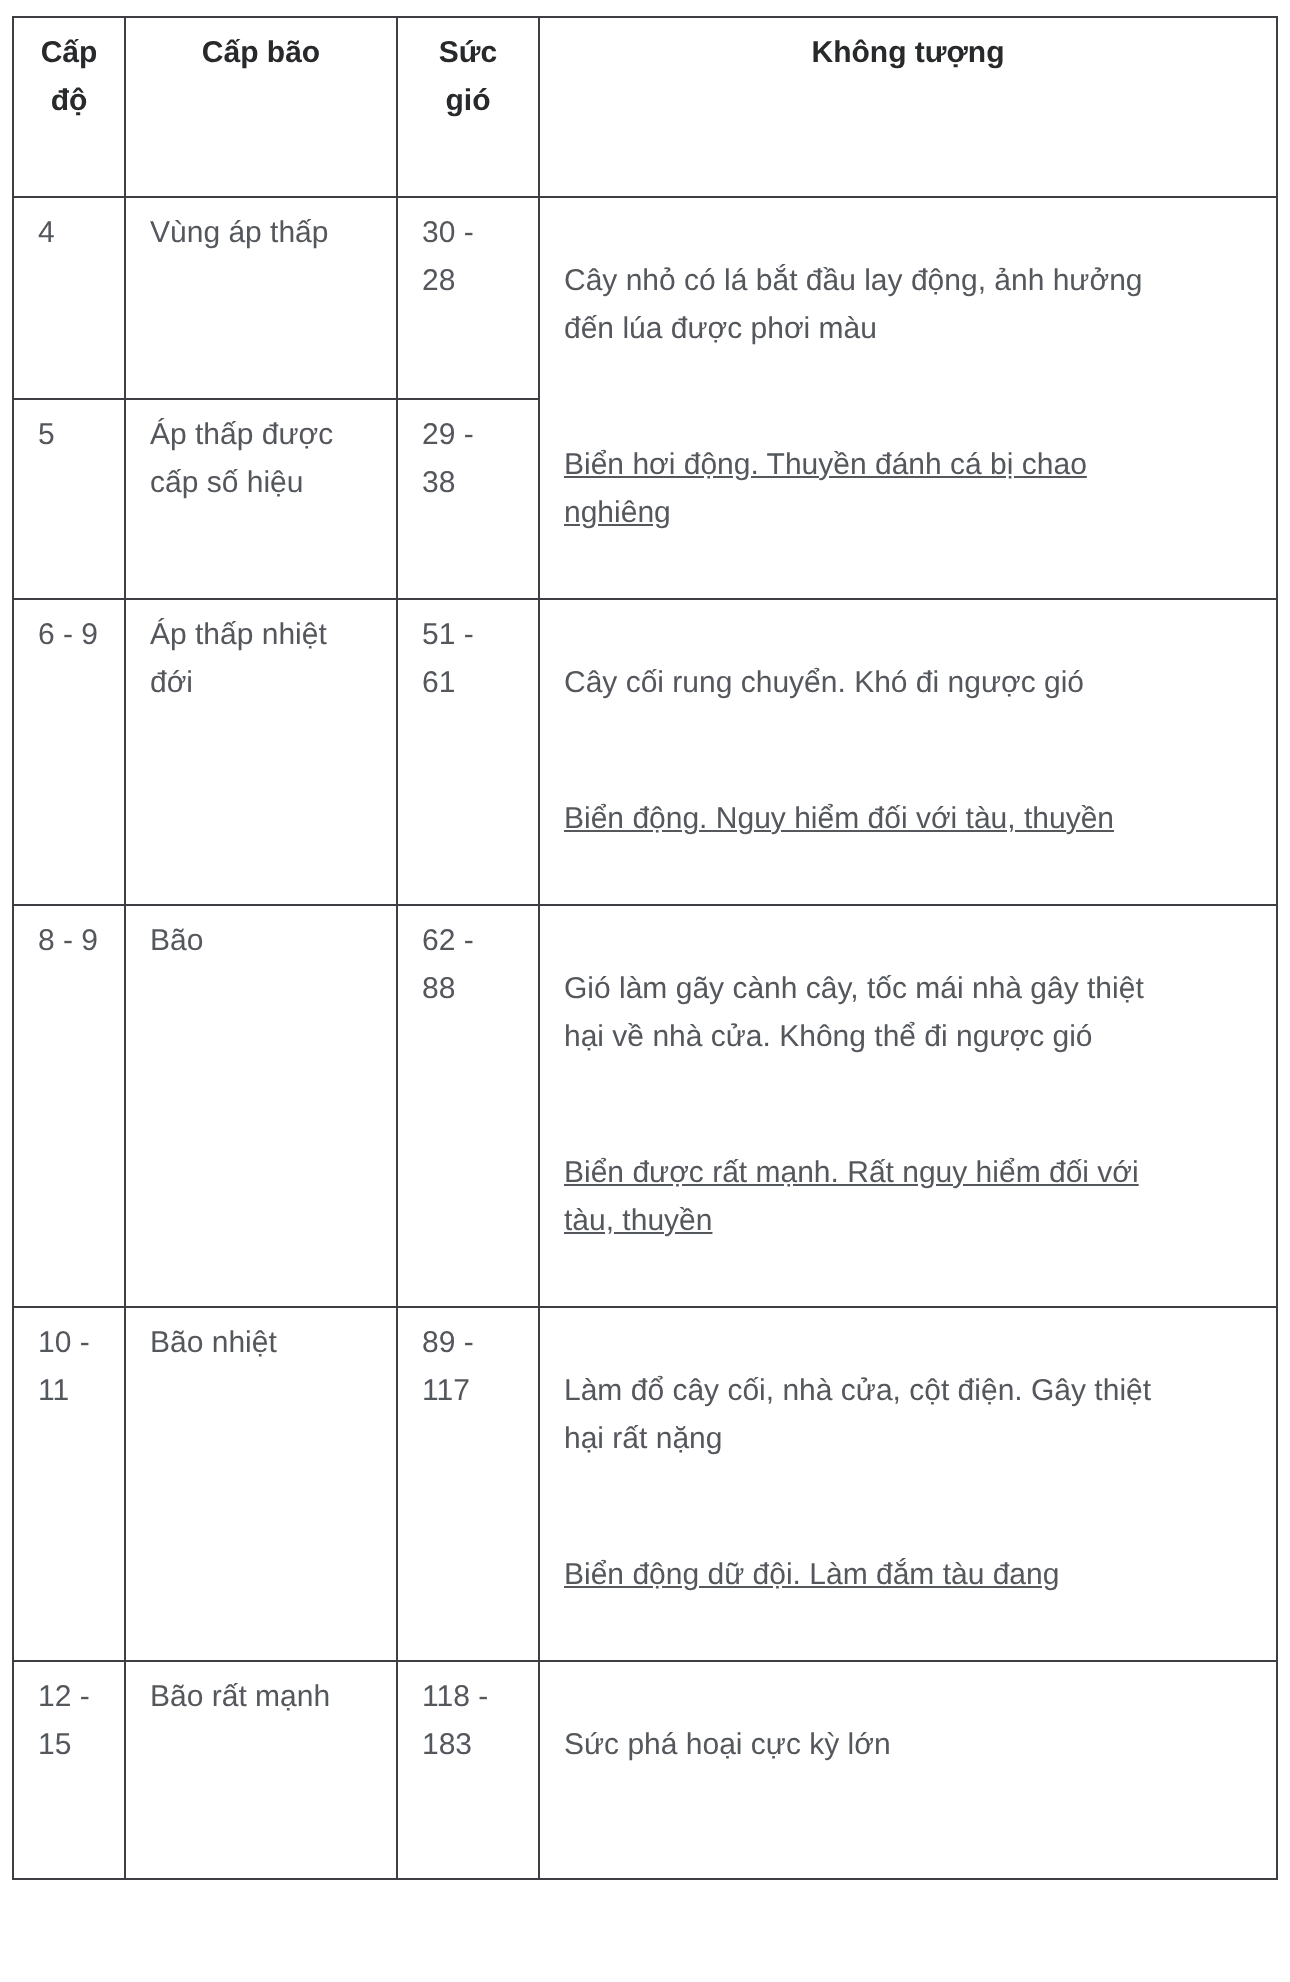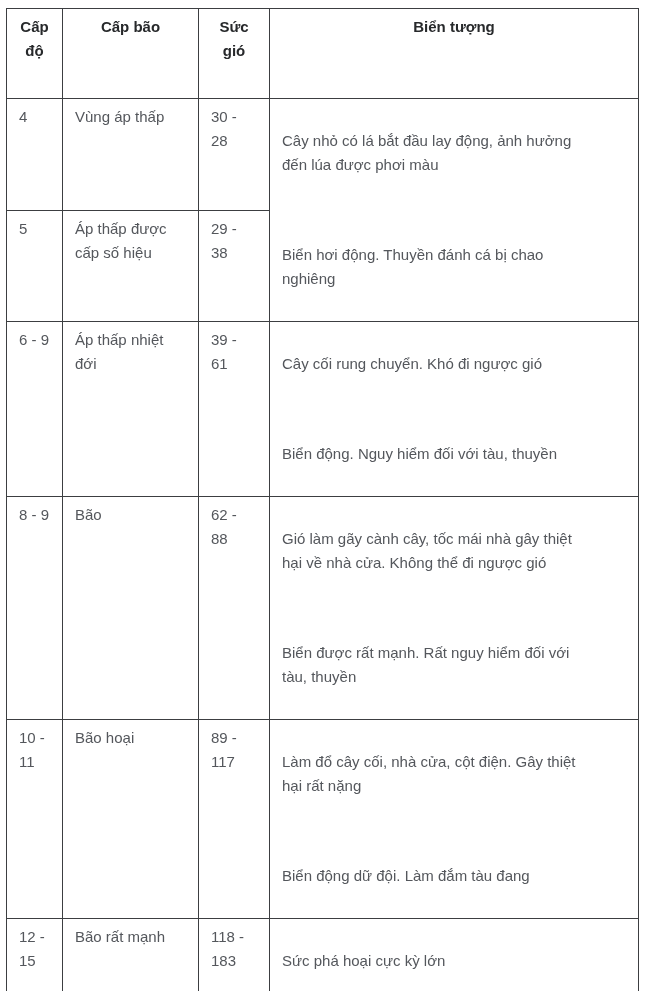--- a/index.html
+++ b/index.html
@@ -41,42 +41,43 @@
     text-align: center;
   }
   th.v-mid, td.v-mid {
     vertical-align: middle;
   }
   td.phenomena p {
     margin: 0;
     white-space: pre-line;
   }
   td.phenomena p + p {
-    margin-top: 42px;
+    margin-top: 20px;
+    text-decoration: underline;
   }
 </style>
 </head>
 <body>
 
 <div class="page">
   <table class="storm-table">
     <colgroup>
       <col style="width:56px">
       <col style="width:136px">
       <col style="width:71px">
       <col style="width:369px">
     </colgroup>
     <tbody>
         <tr style="height:90px">
       <th>Cấp
 độ</th>
       <th>Cấp bão</th>
       <th>Sức
 gió</th>
-      <th class="v-mid">Biển tượng</th>
+      <th class="v-mid">Không tượng</th>
     </tr>
 
     <tr style="height:95px">
       <td>4</td>
       <td>Vùng áp thấp</td>
       <td>30 -
 28</td>
       <td class="phenomena v-mid" rowspan="2">
         <p>Cây nhỏ có lá bắt đầu lay động, ảnh hưởng
 đến lúa được phơi màu</p>
@@ -90,21 +91,21 @@
       <td>Áp thấp được
 cấp số hiệu</td>
       <td>29 -
 38</td>
     </tr>
 
     <tr style="height:120px">
       <td>6 - 9</td>
       <td>Áp thấp nhiệt
 đới</td>
-      <td>39 - 61</td>
+      <td>51 - 61</td>
       <td class="phenomena v-mid">
         <p>Cây cối rung chuyển. Khó đi ngược gió</p>
         <p>Biển động. Nguy hiểm đối với tàu, thuyền</p>
       </td>
     </tr>
 
     <tr style="height:177px">
       <td>8 - 9</td>
       <td>Bão</td>
       <td>62 -
@@ -113,21 +114,21 @@
         <p>Gió làm gãy cành cây, tốc mái nhà gây thiệt
 hại về nhà cửa. Không thể đi ngược gió</p>
         <p>Biển được rất mạnh. Rất nguy hiểm đối với
 tàu, thuyền</p>
       </td>
     </tr>
 
     <tr style="height:143px">
       <td>10 -
 11</td>
-      <td>Bão hoại</td>
+      <td>Bão nhiệt</td>
       <td>89 -
 117</td>
       <td class="phenomena v-mid">
         <p>Làm đổ cây cối, nhà cửa, cột điện. Gây thiệt
 hại rất nặng</p>
         <p>Biển động dữ đội. Làm đắm tàu đang</p>
       </td>
     </tr>
 
     <tr style="height:97px">

